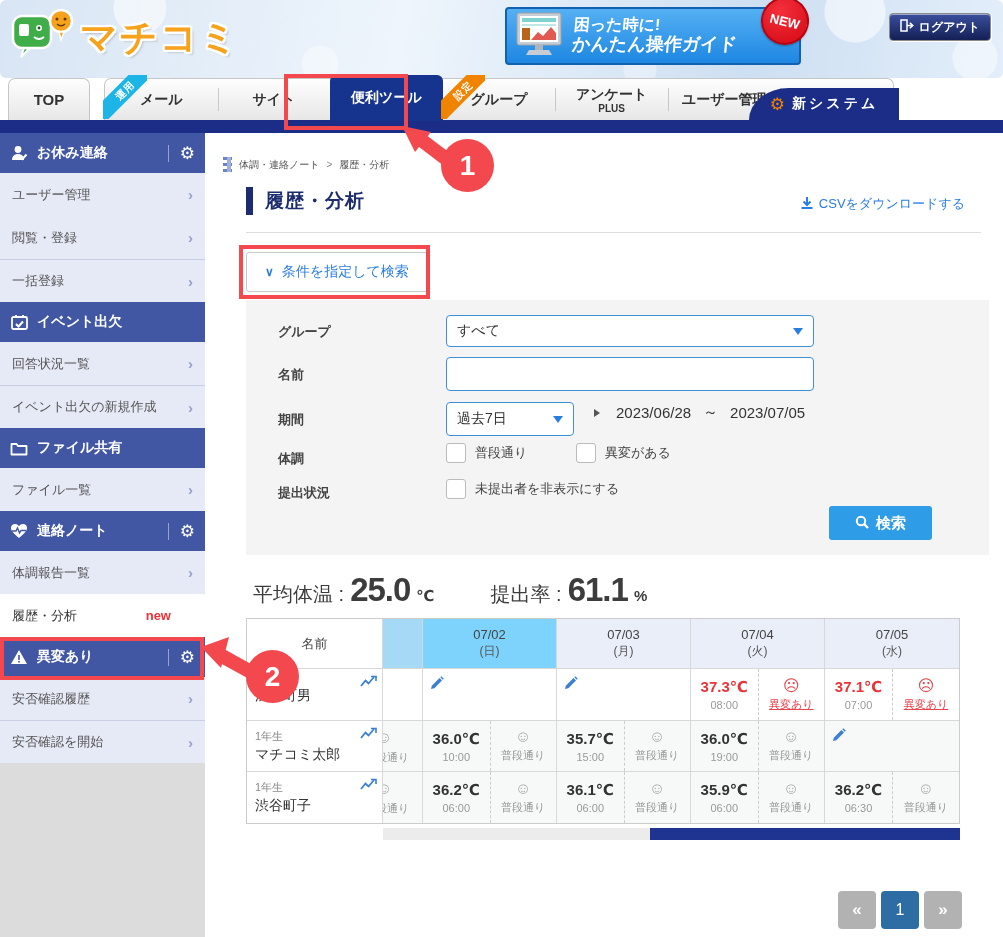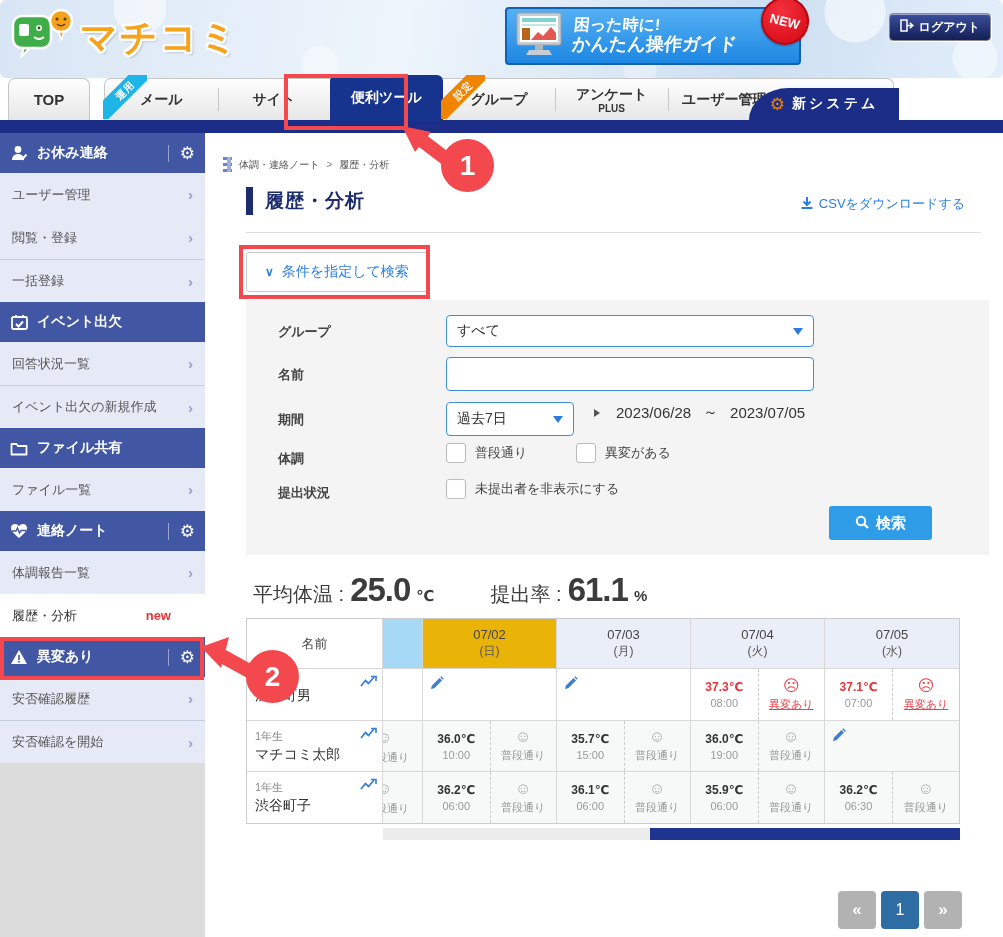--- a/index.html
+++ b/index.html
@@ -120,29 +120,29 @@
   
   .health-table { position:absolute; left:41px; top:485px; width:714px; border:1px solid #ccc; background:#fff; }
   .ht-row { display:grid; grid-template-columns:136px 40px 134px 134px 134px 134px; }
   .ht-row > div { border-right:1px solid #d8d8d8; border-bottom:1px solid #d8d8d8; }
   .ht-row > div:last-child { border-right:none; }
   .ht-row:last-child > div { border-bottom:none; }
   .hcell { height:50px; display:flex; flex-direction:column; align-items:center; justify-content:center;
     font-size:13px; color:#444; }
   .hcell .day { font-size:12px; color:#555; margin-top:1px; }
   .hd-name { background:#fff; } .hd-partial { background:#a6d9f5; }
-  .hd-sun { background:#eab308; } .hd-week { background:#eaeef8; }
+  .hd-sun { background:#7dd3fc; } .hd-week { background:#eaeef8; }
   .ncell { position:relative; padding:6px 8px; display:flex; flex-direction:column; justify-content:center; background:#fff; }
   .grade { font-size:11px; color:#8a8a8a; } .sname { font-size:14px; color:#333; margin-top:2px; }
   .chart-ico { position:absolute; right:5px; top:5px; cursor:pointer; }
   .dcell { display:flex; }
   .row-alt .dcell { background:#f7f8f8; }
   .half { width:50%; display:flex; flex-direction:column; align-items:center; justify-content:center; }
   .half + .half { border-left:1px dashed #ccc; }
-  .temp { font-size:12px; font-weight:bold; color:#333; }
+  .temp { font-size:15px; font-weight:bold; color:#333; }
   .temp.red { color:#e8333a; }
   .time { font-size:11px; color:#999; margin-top:3px; }
   .face { font-size:16px; color:#a9a9a9; line-height:1; }
   .face.red { color:#e8444b; }
   .stext { font-size:11px; color:#999; margin-top:3px; }
   .stext.red { color:#e8444b; text-decoration:underline; cursor:pointer; }
   .editcell { padding:7px; display:block; }
   .pcell { overflow:hidden; }
   .pclip { display:flex; flex-direction:column; justify-content:center; margin-left:-7px; padding-top:2px; }
   .pclip .face { text-align:left; } .pclip .stext { margin-top:4px; white-space:nowrap; }

